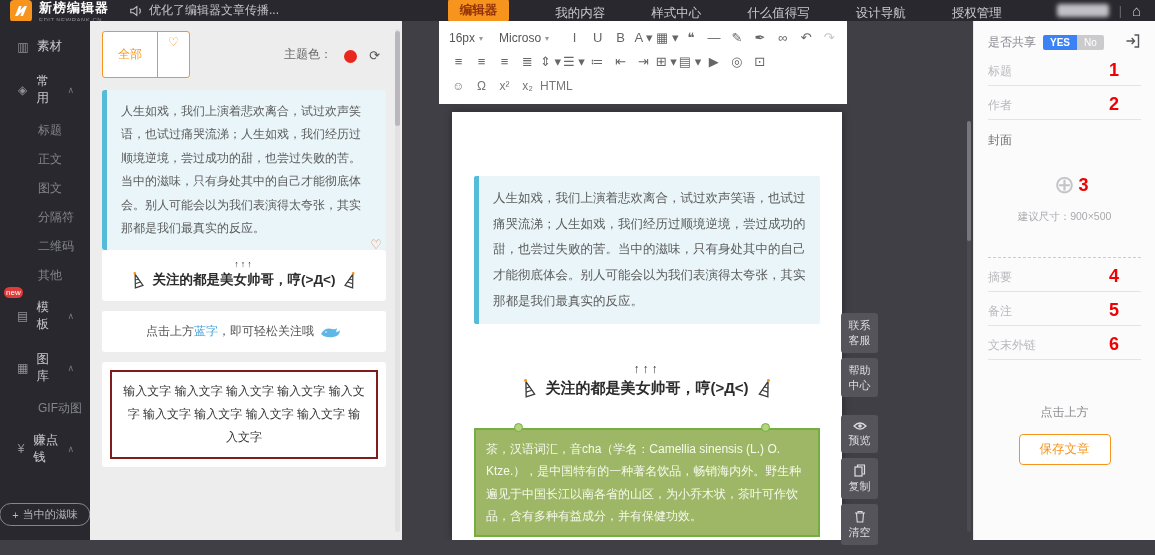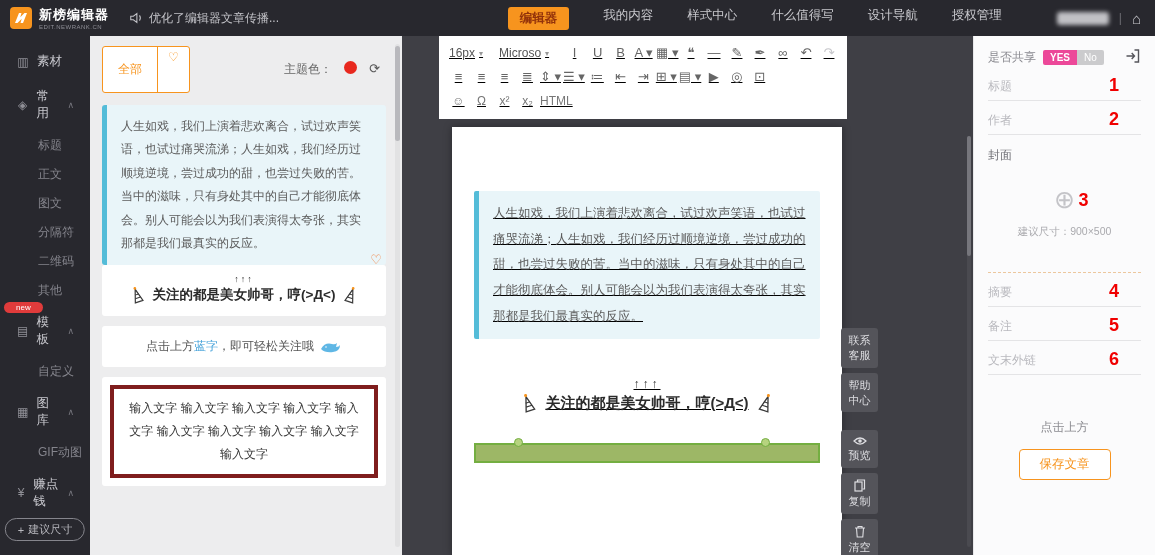--- a/index.html
+++ b/index.html
@@ -1,71 +1,71 @@
 <!DOCTYPE html>
 <html><head>
 <meta charset="utf-8">
 <style>
   * { margin:0; padding:0; box-sizing:border-box; }
   body { font-family:"Liberation Sans","DejaVu Sans",sans-serif; background:#222; }
   .app { width:1155px; height:555px; overflow:hidden; background:#3f3f45; font-size:12px; position:relative; }
 
   
-  .topbar { height:36px; background:#28282e; display:flex; align-items:center; padding:0 14px 0 10px; }
+  .topbar { height:21px; background:#28282e; display:flex; align-items:center; padding:0 14px 0 10px; }
   .logo { display:flex; align-items:center; gap:7px; cursor:pointer; }
   .logo-title { color:#fff; font-size:13px; font-weight:bold; letter-spacing:1px; }
   .logo-sub { color:#8e8e96; font-size:6px; letter-spacing:.5px; }
   .announcement { display:flex; align-items:center; gap:6px; margin-left:20px; color:#c3c3c8; font-size:12px; cursor:pointer; }
-  .topnav { display:flex; align-items:flex-start; gap:34px; margin-left:auto; }
+  .topnav { display:flex; align-items:flex-end; gap:46px; margin-left:auto; }
   .nav-item { color:#c9c9ce; font-size:12.5px; cursor:pointer; text-decoration:none; white-space:nowrap; }
   .nav-item.active { background:#f7941e; color:#93320a; padding:3px 12px; border-radius:3px; font-weight:bold; }
   .top-right { display:flex; align-items:center; gap:10px; margin-left:55px; }
   .user-blur { width:52px; height:13px; background:#dcdce0; border-radius:3px; filter:blur(2px); opacity:.85; cursor:pointer; }
   .nav-divider { color:#6d6d74; }
   .home-icon { color:#c9c9ce; font-size:15px; cursor:pointer; }
 
   
   .main { display:flex; height:519px; }
 
   
   .sidebar { width:90px; background:#28282e; position:relative; padding-top:8px; flex:none; }
   .side-item { display:flex; align-items:center; gap:7px; padding:9px 8px 9px 16px; color:#c9c9cf; font-size:12.5px; position:relative; cursor:pointer; }
   .side-icon { width:14px; color:#8f8f96; font-size:12px; text-align:center; }
   .chevron { margin-left:auto; margin-right:8px; font-size:9px; color:#77777e; }
   .side-child { padding:6px 0 6px 38px; color:#84848c; font-size:12px; cursor:pointer; }
-  .badge-new { position:absolute; left:4px; top:-3px; background:#e03b3b; color:#fff; font-size:8px; padding:0 12px; border-radius:6px; line-height:11px; }
+  .badge-new { position:absolute; left:4px; top:-3px; background:#e03b3b; color:#fff; font-size:8px; padding:0 2px; border-radius:6px; line-height:11px; }
   .import-btn { position:absolute; bottom:14px; left:50%; transform:translateX(-50%); background:none; border:1px solid #85858c; color:#b9b9bf; border-radius:12px; padding:3px 12px; font-size:11px; white-space:nowrap; cursor:pointer; display:flex; gap:4px; align-items:center; }
 
   
   .style-panel { width:312px; background:#ededee; position:relative; padding:10px 16px 0 12px; overflow:hidden; flex:none; }
   .sp-head { display:flex; align-items:center; margin-bottom:12px; }
   .seg { display:inline-flex; border:1px solid #f7941e; border-radius:3px; overflow:hidden; font-size:12px; background:#fff; }
   .seg-all { padding:14px 15px; color:#f7941e; cursor:pointer; }
   .seg-fav { padding:3px 10px; border-left:1px solid #f7941e; color:#f7941e; cursor:pointer; }
-  .sp-theme { margin-left:auto; display:flex; align-items:flex-start; gap:12px; color:#666; font-size:12px; margin-right:6px; }
+  .sp-theme { margin-left:auto; display:flex; align-items:flex-end; gap:12px; color:#666; font-size:12px; margin-right:6px; }
   .theme-dot { width:13px; height:13px; border-radius:50%; background:#e8281e; cursor:pointer; }
   .theme-picker { color:#555; font-size:13px; cursor:pointer; }
   .sp-card { background:#fff; border-radius:3px; margin-bottom:10px; cursor:pointer; }
   .quote-card { background:#e9f5f9; border-left:5px solid #54bcd8; padding:10px 14px; color:#5b5b5b; font-size:12px; line-height:1.95; position:relative; border-radius:3px; }
   .sp-like { position:absolute; right:4px; bottom:-7px; color:#f2884b; font-size:13px; }
   .sp-follow { padding:9px 6px 12px; text-align:center; }
   .follow-arrows { font-size:9px; letter-spacing:2px; color:#333; font-weight:bold; }
   .follow-line { display:flex; align-items:center; justify-content:center; gap:8px; margin-top:2px; }
   .follow-text { font-weight:bold; font-size:13.5px; color:#2b2b2b; }
   .cone-left { transform:rotate(-18deg); }
   .cone-right { transform:rotate(18deg) scaleX(-1); }
   .sp-click { padding:12px 8px; text-align:center; color:#555; display:flex; justify-content:center; align-items:center; gap:6px; font-size:12px; }
   .blue-word { color:#3f9fd8; }
   .sp-inputcard { padding:8px; }
-  .input-box { border:4px solid #7f1d1d; padding:8px 10px; text-align:center; color:#333; font-size:12px; line-height:1.9; }
+  .input-box { border:2px solid #7f1d1d; padding:8px 10px; text-align:center; color:#333; font-size:12px; line-height:1.9; }
   .sp-scroll { position:absolute; right:2px; top:8px; bottom:8px; width:5px; background:#e2e2e3; border-radius:3px; }
   .sp-thumb { position:absolute; top:2px; left:0; height:95px; width:5px; background:#b9b9bd; border-radius:3px; cursor:pointer; }
 
   
-  .editor { flex:1; background:#3f3f45; position:relative; display:flex; flex-direction:column; min-width:0;text-decoration:underline; }
+  .editor { flex:1; background:#3f3f45; position:relative; display:flex; flex-direction:column; min-width:0; }
   .toolbar { width:408px; margin-left:37px; background:#fff; padding:7px 8px 4px; flex:none; }
   .tb-row { display:flex; align-items:center; margin-bottom:4px; }
   .tb-select { display:flex; align-items:center; gap:4px; color:#555; font-size:12px; padding:2px 6px 2px 2px; margin-right:8px; cursor:pointer; }
   .caret { font-size:8px; color:#999; }
   .tb-icons { display:flex; align-items:center; flex-wrap:nowrap; }
   .tb-icon { min-width:23px; text-align:center; color:#666; font-size:13px; cursor:pointer; line-height:20px; white-space:nowrap; padding:0 1px; }
   .tb-icon.muted { color:#c8c8cc; }
   .tb-row3 .tb-icon { font-size:12px; color:#777; }
   .canvas { flex:1; padding:8px 0 0 50px; overflow:hidden; }
   .page { width:390px; background:#fff; height:100%; padding:24px 22px; box-shadow:0 0 8px rgba(0,0,0,.35); }
@@ -80,21 +80,21 @@
   .fbtn { background:#54545a; color:#dedee2; border-radius:3px; text-align:center; font-size:11px; padding:5px 2px; cursor:pointer; line-height:1.35; }
   .fbtn svg { display:block; margin:1px auto 2px; }
   .spacer8 { height:8px; }
   .ed-scroll { position:absolute; right:2px; top:100px; bottom:8px; width:4px; background:#4a4a50; border-radius:2px; }
   .ed-thumb { position:absolute; top:0; left:0; width:4px; height:120px; background:#76767c; border-radius:2px; cursor:pointer; }
 
   
   .right-panel { width:182px; background:#fbfbfc; border-left:1px solid #e8e8ea; padding:12px 14px; position:relative; font-size:12px; flex:none; }
   .share-row { display:flex; align-items:center; gap:7px; color:#8a8a90; }
   .pills { display:inline-flex; }
-  .pill-yes { background:#ec4899; color:#fff; font-size:10px; font-weight:bold; padding:2px 7px; border-radius:2px 0 0 2px; cursor:pointer; }
+  .pill-yes { background:#3b82f6; color:#fff; font-size:10px; font-weight:bold; padding:2px 7px; border-radius:2px 0 0 2px; cursor:pointer; }
   .pill-no { background:#cbcbcd; color:#fff; font-size:10px; padding:2px 7px; border-radius:0 2px 2px 0; cursor:pointer; }
   .exit { margin-left:auto; cursor:pointer; }
   .field { position:relative; margin-top:4px; }
   .field input { width:100%; border:none; border-bottom:1px solid #e4e4e6; background:transparent; padding:8px 0 7px; font-size:12px; color:#333; outline:none; }
   .field input::placeholder { color:#b9b9be; }
   .anno { position:absolute; right:22px; top:4px; color:#f00000; font-weight:bold; font-size:18px; }
   .cover-label { color:#707076; margin-top:12px; }
   .cover-box { height:98px; display:flex; flex-direction:column; align-items:center; justify-content:center; cursor:pointer; position:relative; }
   .cover-plus { font-size:25px; color:#c4c4c8; font-weight:300; line-height:1; }
   .cover-box .anno { position:absolute; left:calc(50% + 14px); top:26px; right:auto; }
@@ -165,23 +165,20 @@
           </div>
       </div>
 
       <div class="side-group">
         <div class="side-item">
           <span class="badge-new">new</span>
           <span class="side-icon">▤</span>
           <span>模板</span>
           <span class="chevron">∧</span>
         </div>
-        <div>
-            <div class="side-child">自定义</div>
-          </div>
       </div>
 
       <div class="side-group">
         <div class="side-item">
           <span class="side-icon">▦</span>
           <span>图库</span>
           <span class="chevron">∧</span>
         </div>
         <div>
             <div class="side-child">GIF动图</div>
@@ -192,21 +189,21 @@
         <div class="side-item">
           <span class="side-icon">¥</span>
           <span>赚点钱</span>
           <span class="chevron">∧</span>
         </div>
 
       </div>
 
       <button class="import-btn">
         <span>+</span>
-        <span>建议尺寸</span>
+        <span>当中的滋味</span>
       </button>
     </aside>
 
     <section class="style-panel">
       <div class="sp-head">
         <div class="seg">
           <span class="seg-all">全部</span>
           <span class="seg-fav"><span>♡</span></span>
         </div>
         <div class="sp-theme">
@@ -331,20 +328,21 @@
                   <polygon points="4,16 8,3 12,16" fill="#fff" stroke="#3a3a3a" stroke-width="1.2"></polygon>
                   <line x1="5.2" y1="12" x2="10.8" y2="12" stroke="#3a3a3a"></line>
                   <line x1="6" y1="8.5" x2="10" y2="8.5" stroke="#3a3a3a"></line>
                   <circle cx="8" cy="2" r="1.4" fill="#f7941e"></circle>
                 </svg>
             </div>
           </div>
           <div class="tea-block">
             <span class="handle h-left"></span>
             <span class="handle h-right"></span>
+            <span>茶，汉语词汇，音cha（学名：Camellia sinensis (L.) O. Ktze.），是中国特有的一种著名饮品，畅销海内外。野生种遍见于中国长江以南各省的山区，为小乔木状，茶叶可作饮品，含有多种有益成分，并有保健功效。</span>
           </div>
         </div>
       </div>
 
       <div class="float-btns">
         <div class="fbtn">
           <div>联系</div>
           <div>客服</div>
         </div>
         <div class="fbtn">

